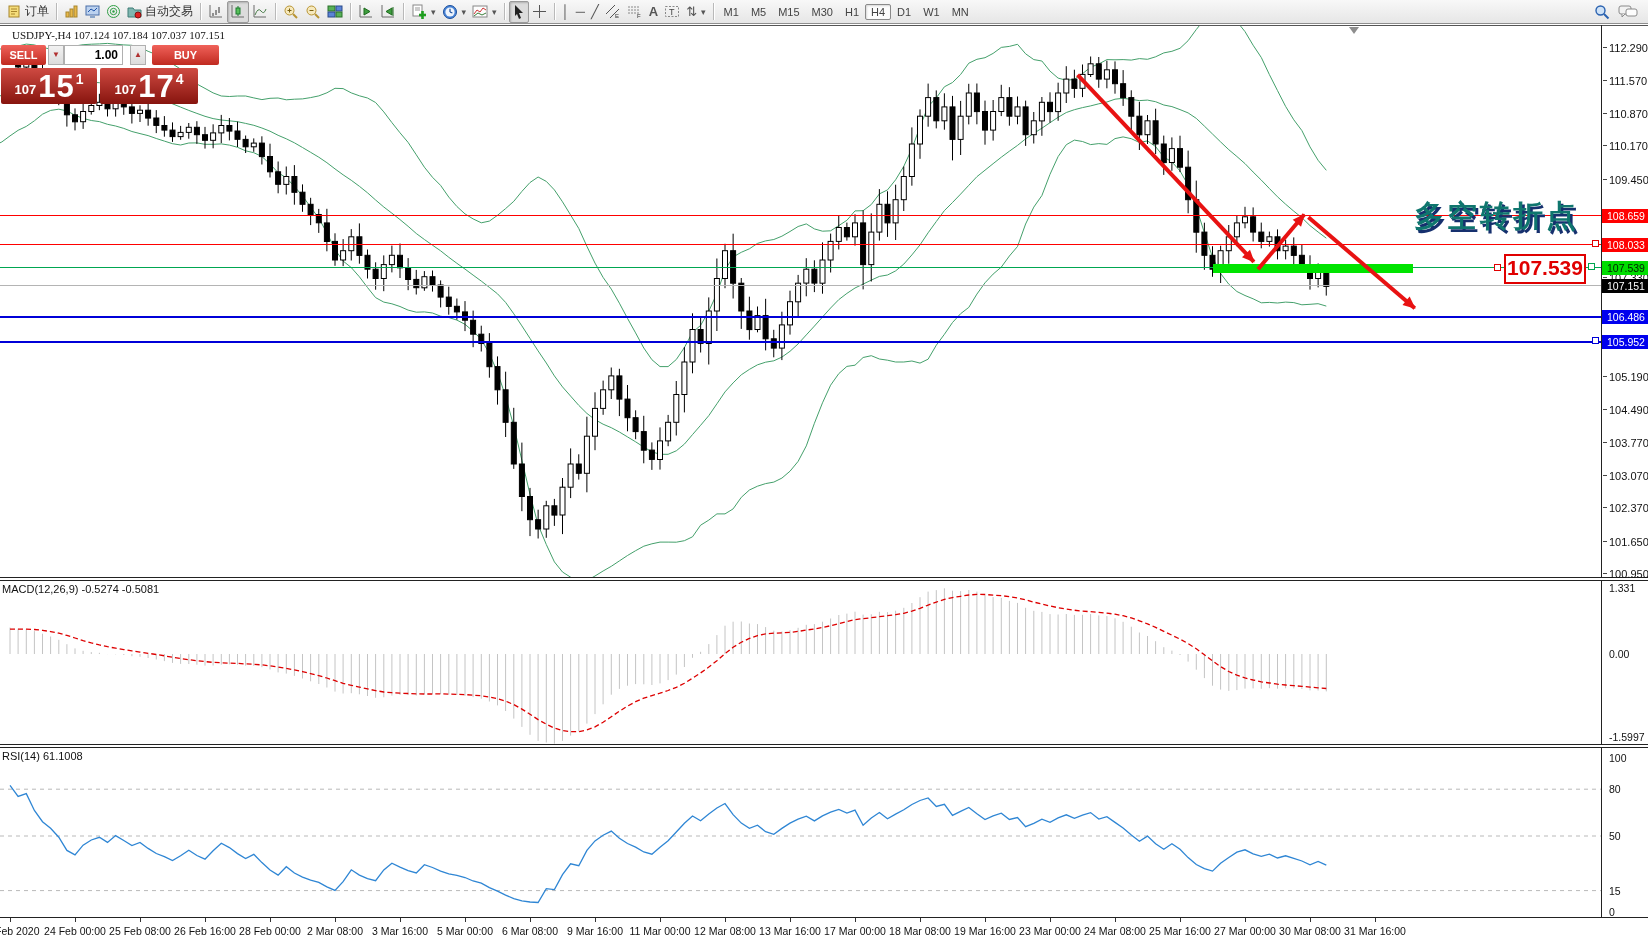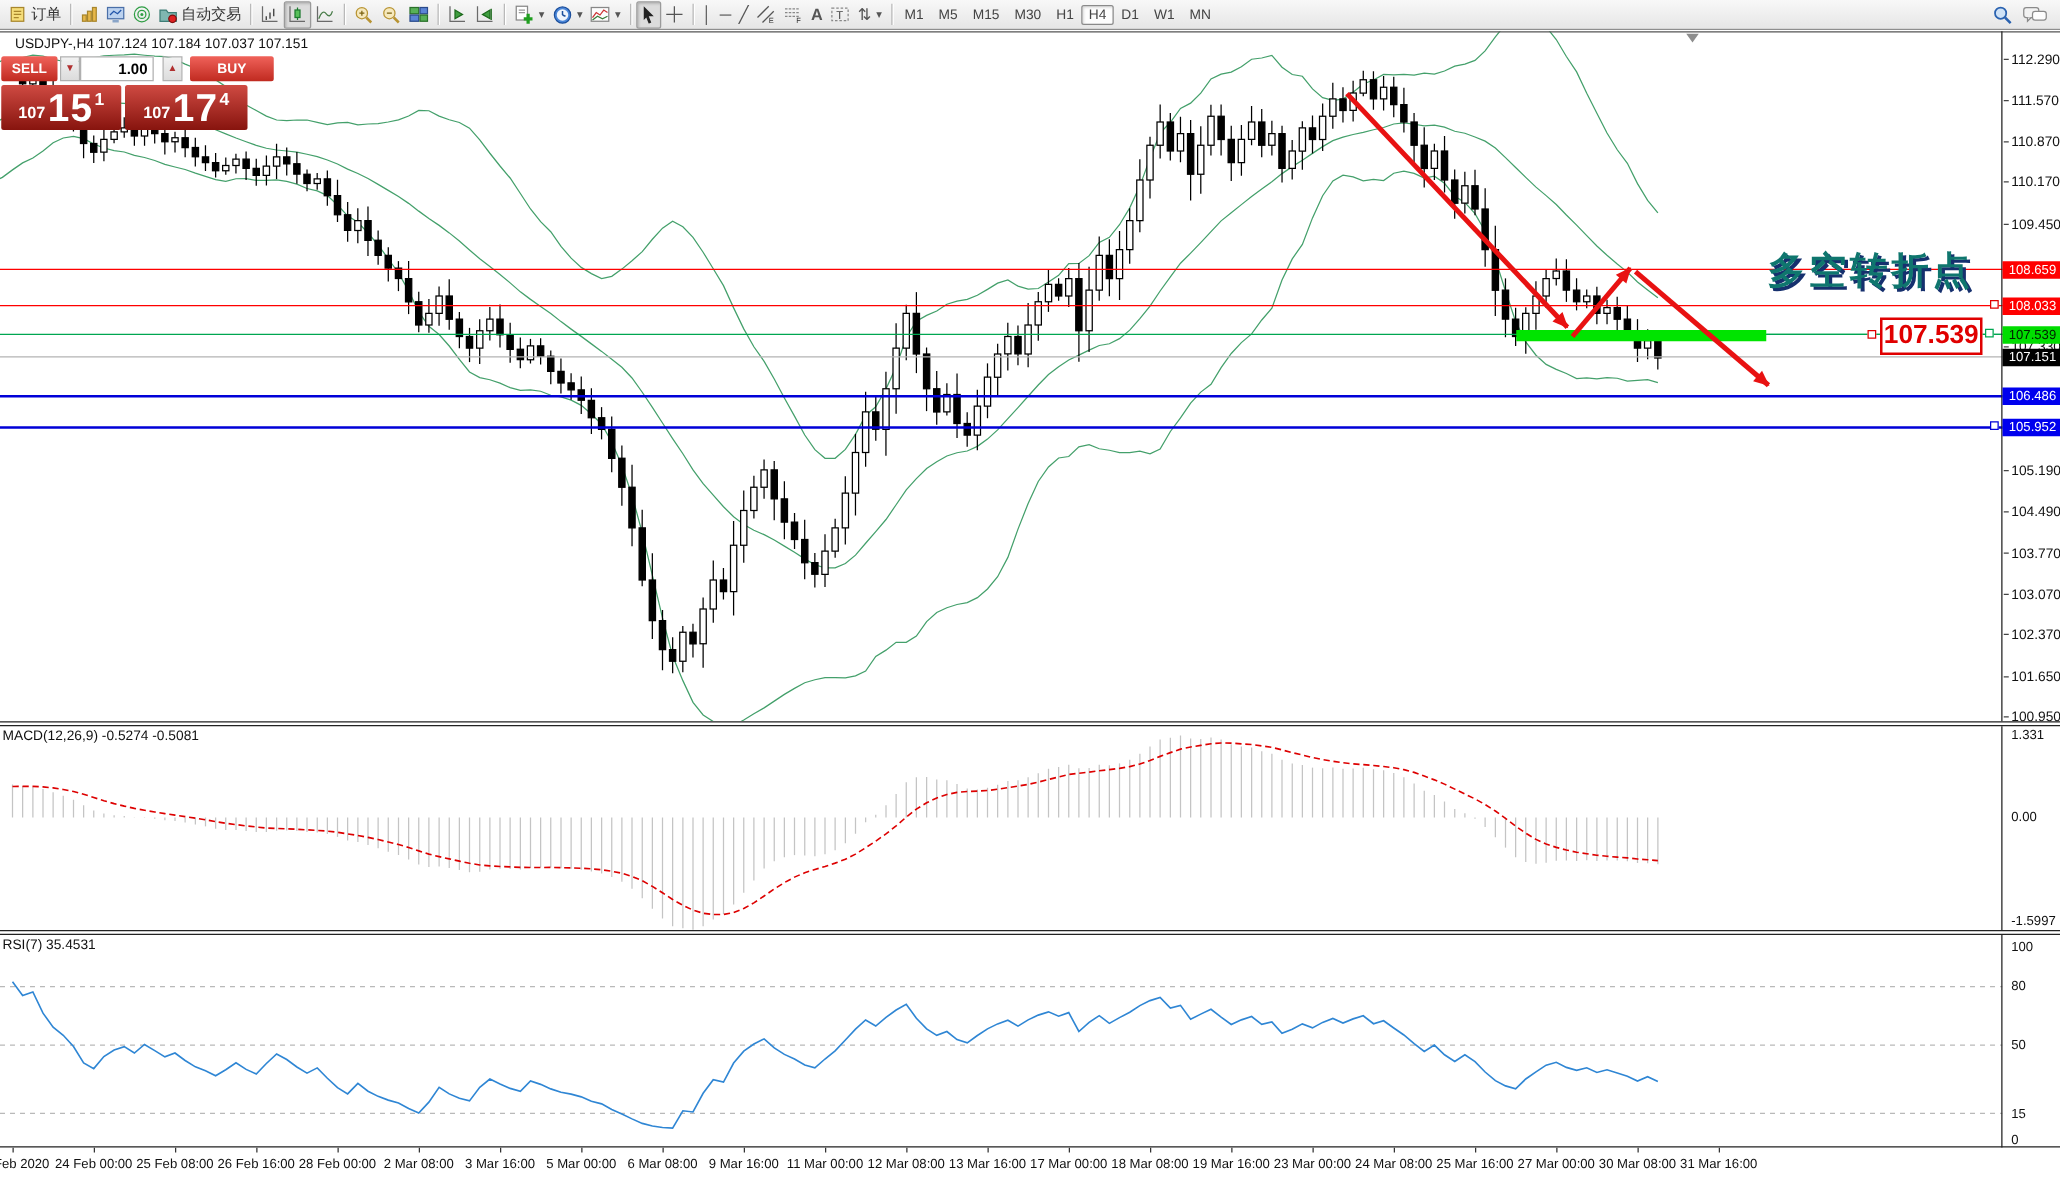--- a/index.html
+++ b/index.html
@@ -38,21 +38,21 @@
   #arrowSvg{position:absolute;left:0;top:25px;z-index:15;pointer-events:none;}
   #annotation{position:absolute;z-index:16;font-weight:bold;font-size:30px;letter-spacing:3px;
     color:#0f766e;text-shadow:2.5px 2.5px 0 #16306e;white-space:nowrap;}
   #callout{position:absolute;z-index:17;background:#fff;border:2px solid #e00000;color:#e00000;
     font-size:21px;font-weight:bold;text-align:center;line-height:24px;}
   .handle{position:absolute;z-index:18;background:#fff;box-sizing:border-box;}
   #shiftTri{position:absolute;left:1349px;top:27px;width:0;height:0;z-index:12;
     border-left:5px solid transparent;border-right:5px solid transparent;border-top:7px solid #8d8d8d;}
   
   .indLabel{position:absolute;left:2px;font-size:11px;color:#111;z-index:31;white-space:nowrap;}
-  #symbolHeader{position:absolute;left:12px;top:29px;font-size:11px;color:#111;z-index:20;}
+  #symbolHeader{position:absolute;left:12px;top:29px;font-size:11px;color:#111;z-index:20;font-family:Liberation Serif, serif;}
   
   #timeAxis{position:absolute;left:0;top:918px;width:1648px;height:25px;overflow:hidden;z-index:31;}
   .timetick{position:absolute;top:0;width:1px;height:4px;background:#333;}
   .timelabel{position:absolute;top:7px;font-size:10.5px;color:#111;white-space:nowrap;transform:translateX(-50%);}
   
   #tradePanel{position:absolute;left:1px;top:45px;width:200px;height:59px;z-index:40;font-weight:bold;}
   .tpBtn{position:absolute;top:0;height:20px;background:linear-gradient(#f0625a,#c02a20);
     color:#fff;font-size:11px;text-align:center;line-height:20px;border-radius:2px;}
   .spin{position:absolute;top:0;width:16px;height:20px;background:linear-gradient(#f2f2f2,#dcdcdc);
     border:1px solid #b0b0b0;box-sizing:border-box;text-align:center;line-height:17px;font-size:8px;color:#b03030;}
@@ -808,21 +808,21 @@
     </defs>
 <line x1="1077.6" y1="49.9" x2="1253.9" y2="236.8" stroke="#e81212" stroke-width="4" marker-end="url(#ah)"></line>
     <line x1="1258.0" y1="244.2" x2="1304.3" y2="189.5" stroke="#e81212" stroke-width="4" marker-end="url(#ah)"></line>
     <line x1="1308.4" y1="192.3" x2="1414.8" y2="283.2" stroke="#e81212" stroke-width="4" marker-end="url(#ah)"></line>
   </svg>
 
 <div id="annotation" style="left: 1414px; top: 196px;">多空转折点</div>
 <div id="callout" style="left: 1504px; top: 254px; width: 78px; height: 26px;">107.539</div>
 
 <div class="indLabel" style="top:583px;">MACD(12,26,9) -0.5274 -0.5081</div>
-<div class="indLabel" style="top:750px;">RSI(7) 35.4531</div>
+<div class="indLabel" style="top:750px;">RSI(14) 61.1008</div>
 
 <div id="priceAxis">
     <div class="ptick" style="top: 42px;">
       <i></i>
       <b>112.290</b>
     </div>
     <div class="ptick" style="top: 75.3952px;">
       <i></i>
       <b>111.570</b>
     </div>

